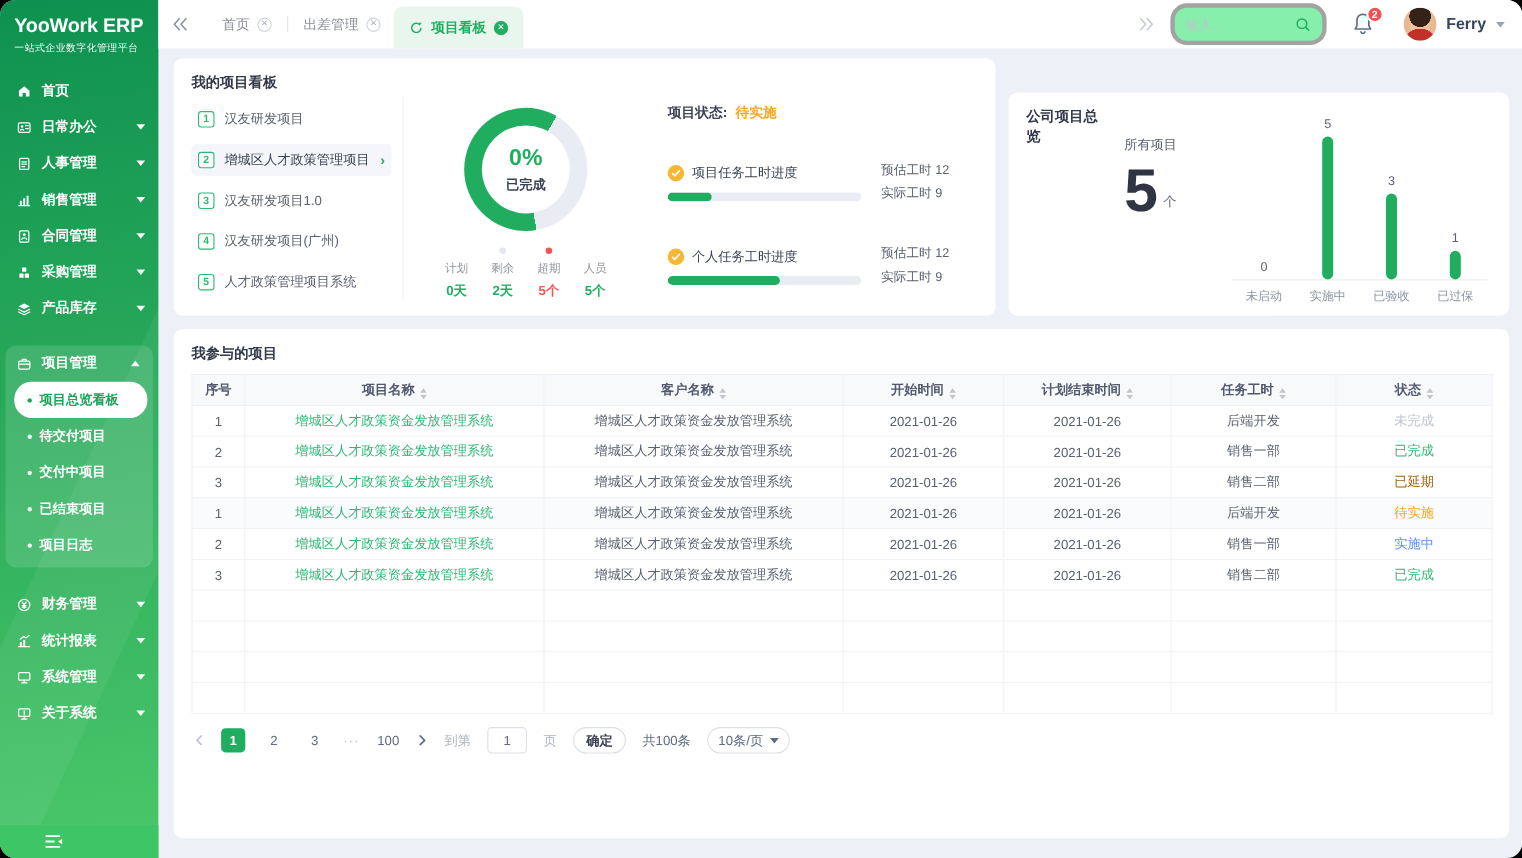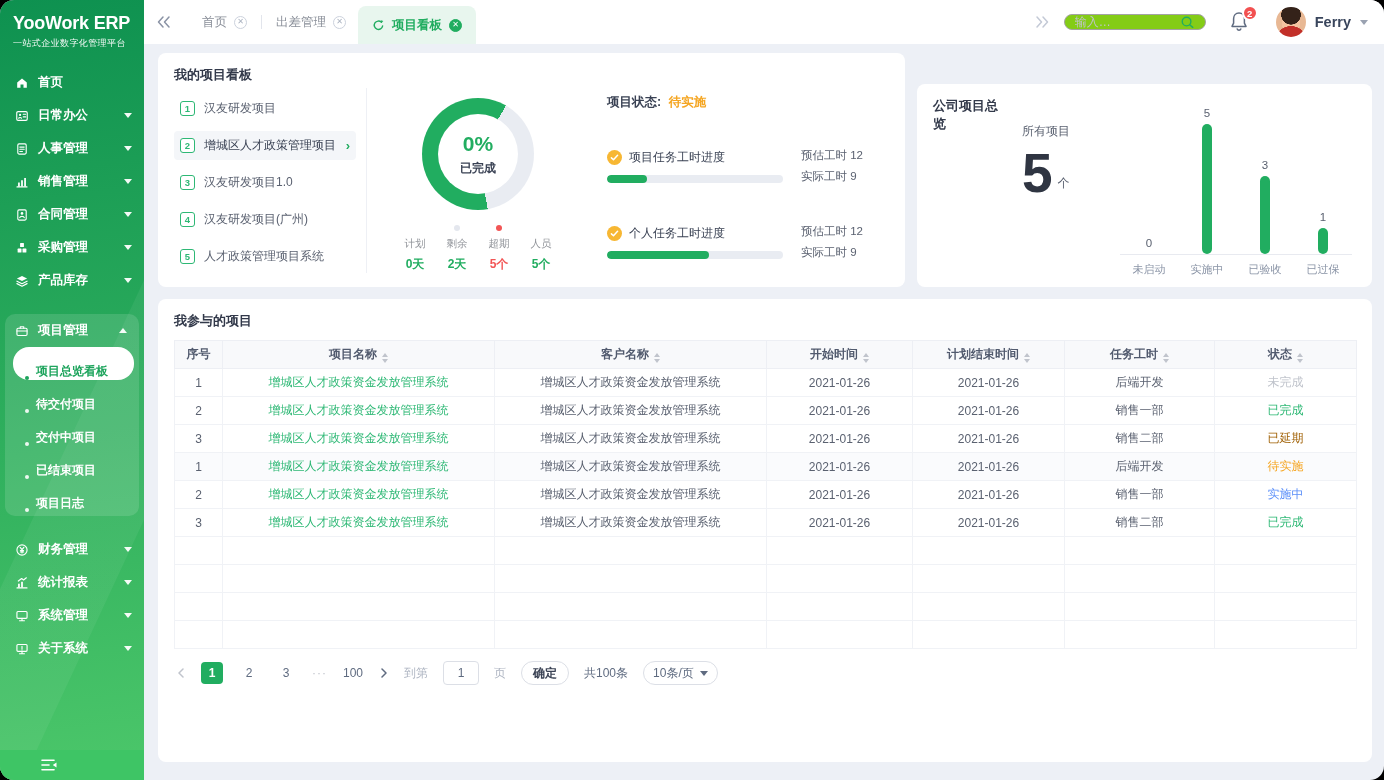--- a/index.html
+++ b/index.html
@@ -16,21 +16,21 @@
   .logo-title { font-size:18px; font-weight:800; letter-spacing:-.2px; white-space:nowrap; }
   .logo-sub { font-size:9px; margin-top:3px; letter-spacing:.4px; opacity:.95; white-space:nowrap; }
   .nav { margin-top:12px; flex:1; overflow:hidden; }
   .nav-item { height:33px; display:flex; align-items:center; gap:9px; padding:0 12px 0 15px;
     font-size:12.5px; font-weight:600; cursor:pointer; white-space:nowrap; }
   .nav-item .ic { width:14px; height:14px; flex:none; display:flex; }
   .nav-caret { margin-left:auto; width:0; height:0; border-left:4px solid transparent; border-right:4px solid transparent; border-top:5px solid rgba(255,255,255,.95); }
   .nav-caret.up { border-top:none; border-bottom:5px solid rgba(255,255,255,.95); }
   .nav-group { background:rgba(255,255,255,.13); border-radius:10px; margin:17px 5px; padding-bottom:4px; }
   .nav-group .nav-item { padding-left:10px; }
-  .sub-item { height:33px; display:flex; align-items:flex-end; gap:7px; padding-left:20px;
+  .sub-item { height:33px; display:flex; align-items:center; gap:7px; padding-left:20px;
     font-size:12px; font-weight:600; cursor:pointer; white-space:nowrap; }
   .sub-item .bullet { width:4px; height:4px; border-radius:50%; background:rgba(255,255,255,.9); flex:none; }
   .sub-item.active { background:#fff; color:#1da45c; border-radius:16px; margin:0 5px 0 8px; padding-left:12px; }
   .sub-item.active .bullet { background:#1da45c; }
   .side-footer { height:30px; flex:none; background:#3ec565; display:flex; align-items:center; padding-left:40px; }
   .side-collapse { width:20px; height:16px; display:flex; cursor:pointer; }
 
   
   .main { flex:1; display:flex; flex-direction:column; min-width:0; }
   .topbar { height:44px; flex:none; background:#fff; display:flex; align-items:center; padding:0 16px 0 12px; }
@@ -39,22 +39,22 @@
   .tabs { display:flex; align-items:center; height:100%; margin-left:18px; flex:none; }
   .tab { display:flex; align-items:center; gap:7px; padding:0 12px; color:#8a8f99; font-size:12.5px; cursor:pointer; white-space:nowrap; }
   .tab-x { width:13px; height:13px; border-radius:50%; border:1px solid #ccd2dd; color:#aab2c0;
     font-size:8px; display:flex; align-items:center; justify-content:center; line-height:1; }
   .tab.active { background:#e8f6ee; color:#21ad60; font-weight:700; height:38px; align-self:flex-end;
     border-radius:8px 8px 0 0; padding:0 14px; }
   .tab.active .tab-x { background:#21ad60; border-color:#21ad60; color:#fff; }
   .tab-divider { width:1px; height:14px; background:#e2e5ec; margin:0 2px; }
   .tab-refresh { width:13px; height:13px; display:flex; }
   .tb-spacer { flex:1; }
-  .search { width:142px; height:16px; border:1px solid #a3a3a3; border-radius:15px; display:flex;
-    align-items:center; padding:0 10px; gap:6px; margin:0 22px 0 14px; background:#84cc16; }
+  .search { width:142px; height:38px; border:4px solid #a3a3a3; border-radius:15px; display:flex;
+    align-items:center; padding:0 10px; gap:6px; margin:0 22px 0 14px; background:#86efac; }
   .search input { border:none; outline:none; flex:1; min-width:0; font-size:12px; color:#5a6170; background:transparent; }
   .search input::placeholder { color:#c0c4cc; }
   .search-ic { width:15px; height:15px; display:flex; color:#21ad60; cursor:pointer; }
   .bell-wrap { position:relative; width:22px; height:24px; margin-right:26px; cursor:pointer; color:#5f6b80; }
   .badge { position:absolute; top:-5px; right:-8px; min-width:16px; height:16px; padding:0 3px; border-radius:9px;
     background:#f25050; color:#fff; font-size:9.5px; font-weight:700; display:flex; align-items:center; justify-content:center;
     border:2px solid #fff; }
   .user { display:flex; align-items:center; gap:9px; cursor:pointer; }
   .avatar { width:30px; height:30px; border-radius:50%; flex:none;
     background:

